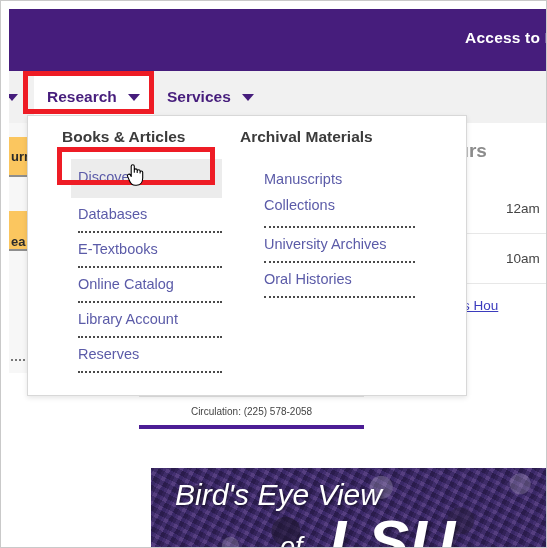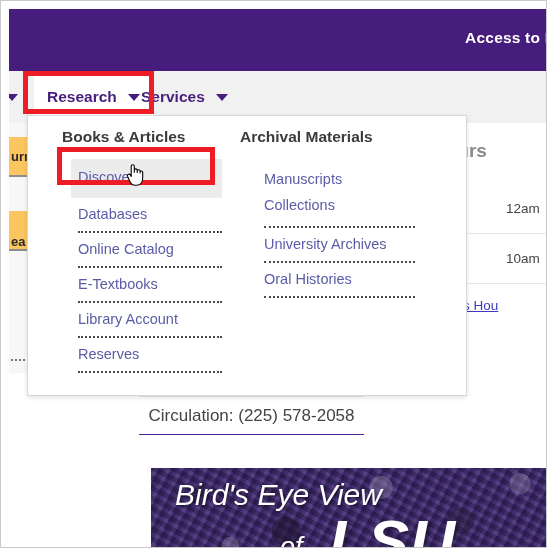--- a/index.html
+++ b/index.html
@@ -77,21 +77,21 @@
     white-space: nowrap;
   }
   .nav-item.cut {
     left: -14px;
   }
   .nav-item.research {
     left: 25px;
     background: #ffffff;
     padding: 0 14px 0 13px;
   }
-  .nav-item.services { left: 132px; }
+  .nav-item.services { left: 158px; }
   .nav-item.atoz     { left: 259px; }
   .caret {
     width: 0; height: 0;
     border-left: 6px solid transparent;
     border-right: 6px solid transparent;
     border-top: 7px solid #461d7c;
     display: inline-block;
   }
 
   
@@ -176,23 +176,23 @@
   }
 
   
   .circ-line {
     position: absolute;
     left: 130px;
     top: 387px;
     width: 225px;
     text-align: center;
     color: #444;
-    font-size: 17px;
+    font-size: 10px;
     border-top: 1px solid #e4e4e4;
-    border-bottom: 1px solid #4c1d95;
+    border-bottom: 4px solid #4c1d95;
     padding: 9px 0 8px 0;
   }
 
   
   .promo {
     position: absolute;
     left: 142px;
     top: 459px;
     width: 397px;
     height: 88px;
@@ -398,24 +398,24 @@
       <div class="dd-col col1">
         <div class="dd-heading">Books &amp; Articles</div>
         <ul class="dd-list">
           <li class="dd-item highlight">
             <a class="dd-link" href="#">Discovery</a>
           </li>
           <li class="dd-item">
             <a class="dd-link" href="#">Databases</a>
           </li>
           <li class="dd-item">
+            <a class="dd-link" href="#">E-Textbooks</a>
+          </li>
+          <li class="dd-item">
             <a class="dd-link" href="#">Online Catalog</a>
-          </li>
-          <li class="dd-item">
-            <a class="dd-link" href="#">E-Textbooks</a>
           </li>
           <li class="dd-item">
             <a class="dd-link" href="#">Library Account</a>
           </li>
           <li class="dd-item">
             <a class="dd-link" href="#">Reserves</a>
           </li>
         </ul>
       </div>
 

